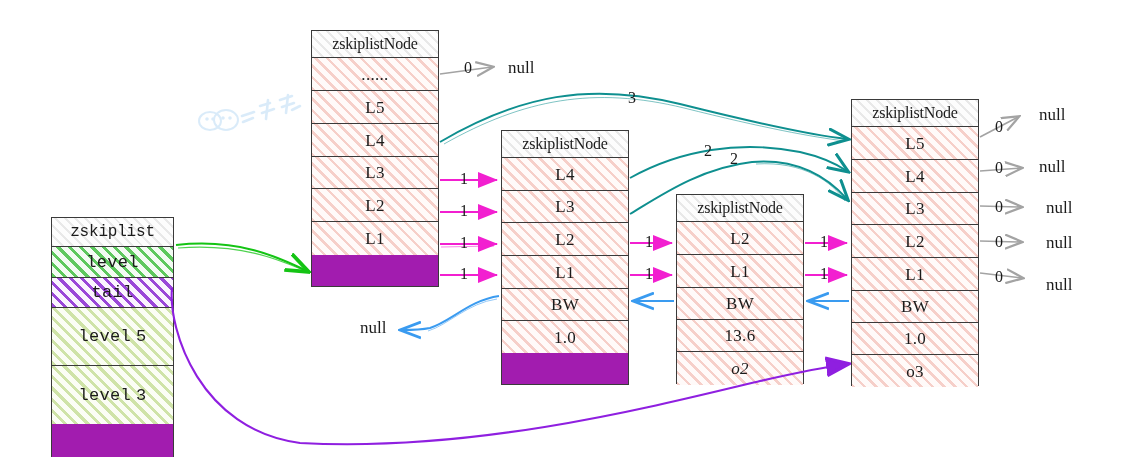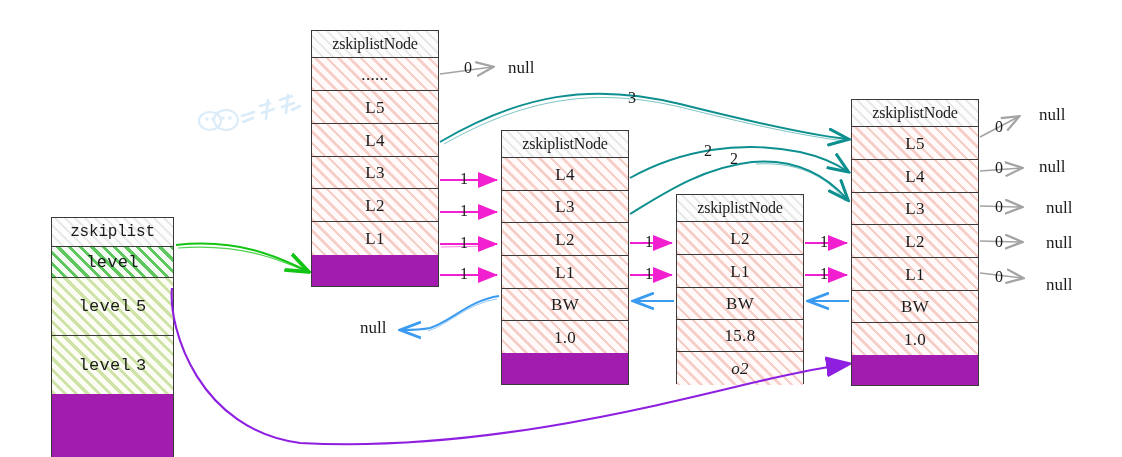--- a/index.html
+++ b/index.html
@@ -109,20 +109,21 @@
       <path d="M84 14 L96 10"></path>
         <path d="M86 21 L98 17"></path>
         <path d="M90 27 L92 9"></path>
       <path d="M96 24 L104 20"></path>
     </g>
   </svg>
 
   <div class="node" id="zskiplist-box" style="left:51px;top:217px;width:123px;height:264px;font-family:Liberation Mono, monospace;">
     <div class="row hdr" style="height:29px;">zskiplist</div>
     <div class="row greenfill" style="height:31px;">level</div>
+    <div class="row purplefill" style="height:30px;">tail</div>
     <div class="row limefill twoline" style="height:58px;">
       <span>level</span>
       <span>5</span>
     </div>
     <div class="row limefill twoline" style="height:58px;">
       <span>level</span>
       <span>3</span>
     </div>
   </div>
 
@@ -144,33 +145,34 @@
     <div class="row pinkfill" style="height:33px;">L1</div>
     <div class="row pinkfill" style="height:32px;">BW</div>
     <div class="row pinkfill" style="height:32px;">1.0</div>
   </div>
 
   <div class="node" id="node-o2" style="left:676px;top:194px;width:128px;height:190px;">
     <div class="row hdr" style="height:27px;">zskiplistNode</div>
     <div class="row pinkfill" style="height:33px;">L2</div>
     <div class="row pinkfill" style="height:33px;">L1</div>
     <div class="row pinkfill" style="height:32px;">BW</div>
-    <div class="row pinkfill" style="height:32px;">15.8</div>
+    <div class="row pinkfill" style="height:32px;">13.6</div>
     <div class="row pinkfill" style="height:33px;font-style:italic;">o2</div>
   </div>
 
   <div class="node" id="node-o3" style="left:851px;top:99px;width:128px;height:287px;">
     <div class="row hdr" style="height:27px;">zskiplistNode</div>
     <div class="row pinkfill" style="height:33px;">L5</div>
     <div class="row pinkfill" style="height:33px;">L4</div>
     <div class="row pinkfill" style="height:32px;">L3</div>
     <div class="row pinkfill" style="height:33px;">L2</div>
     <div class="row pinkfill" style="height:33px;">L1</div>
     <div class="row pinkfill" style="height:32px;">BW</div>
     <div class="row pinkfill" style="height:32px;">1.0</div>
+    <div class="row pinkfill" style="height:32px;">o3</div>
   </div>
 
   <svg class="layer arrows" viewBox="0 0 1122 457">
     <defs>
       <marker id="ah-gray" markerWidth="12" markerHeight="10" refX="10" refY="5" orient="auto">
         <path d="M0,0.6 L11,5 L0,9.4" fill="none" stroke="#a3a3a3" stroke-width="1.4"></path>
       </marker>
       <marker id="ah-mag" markerWidth="11" markerHeight="9" refX="9.5" refY="4.5" orient="auto">
         <path d="M0,0.5 L10,4.5 L0,8.5 Z" fill="#f21fd0"></path>
       </marker>

